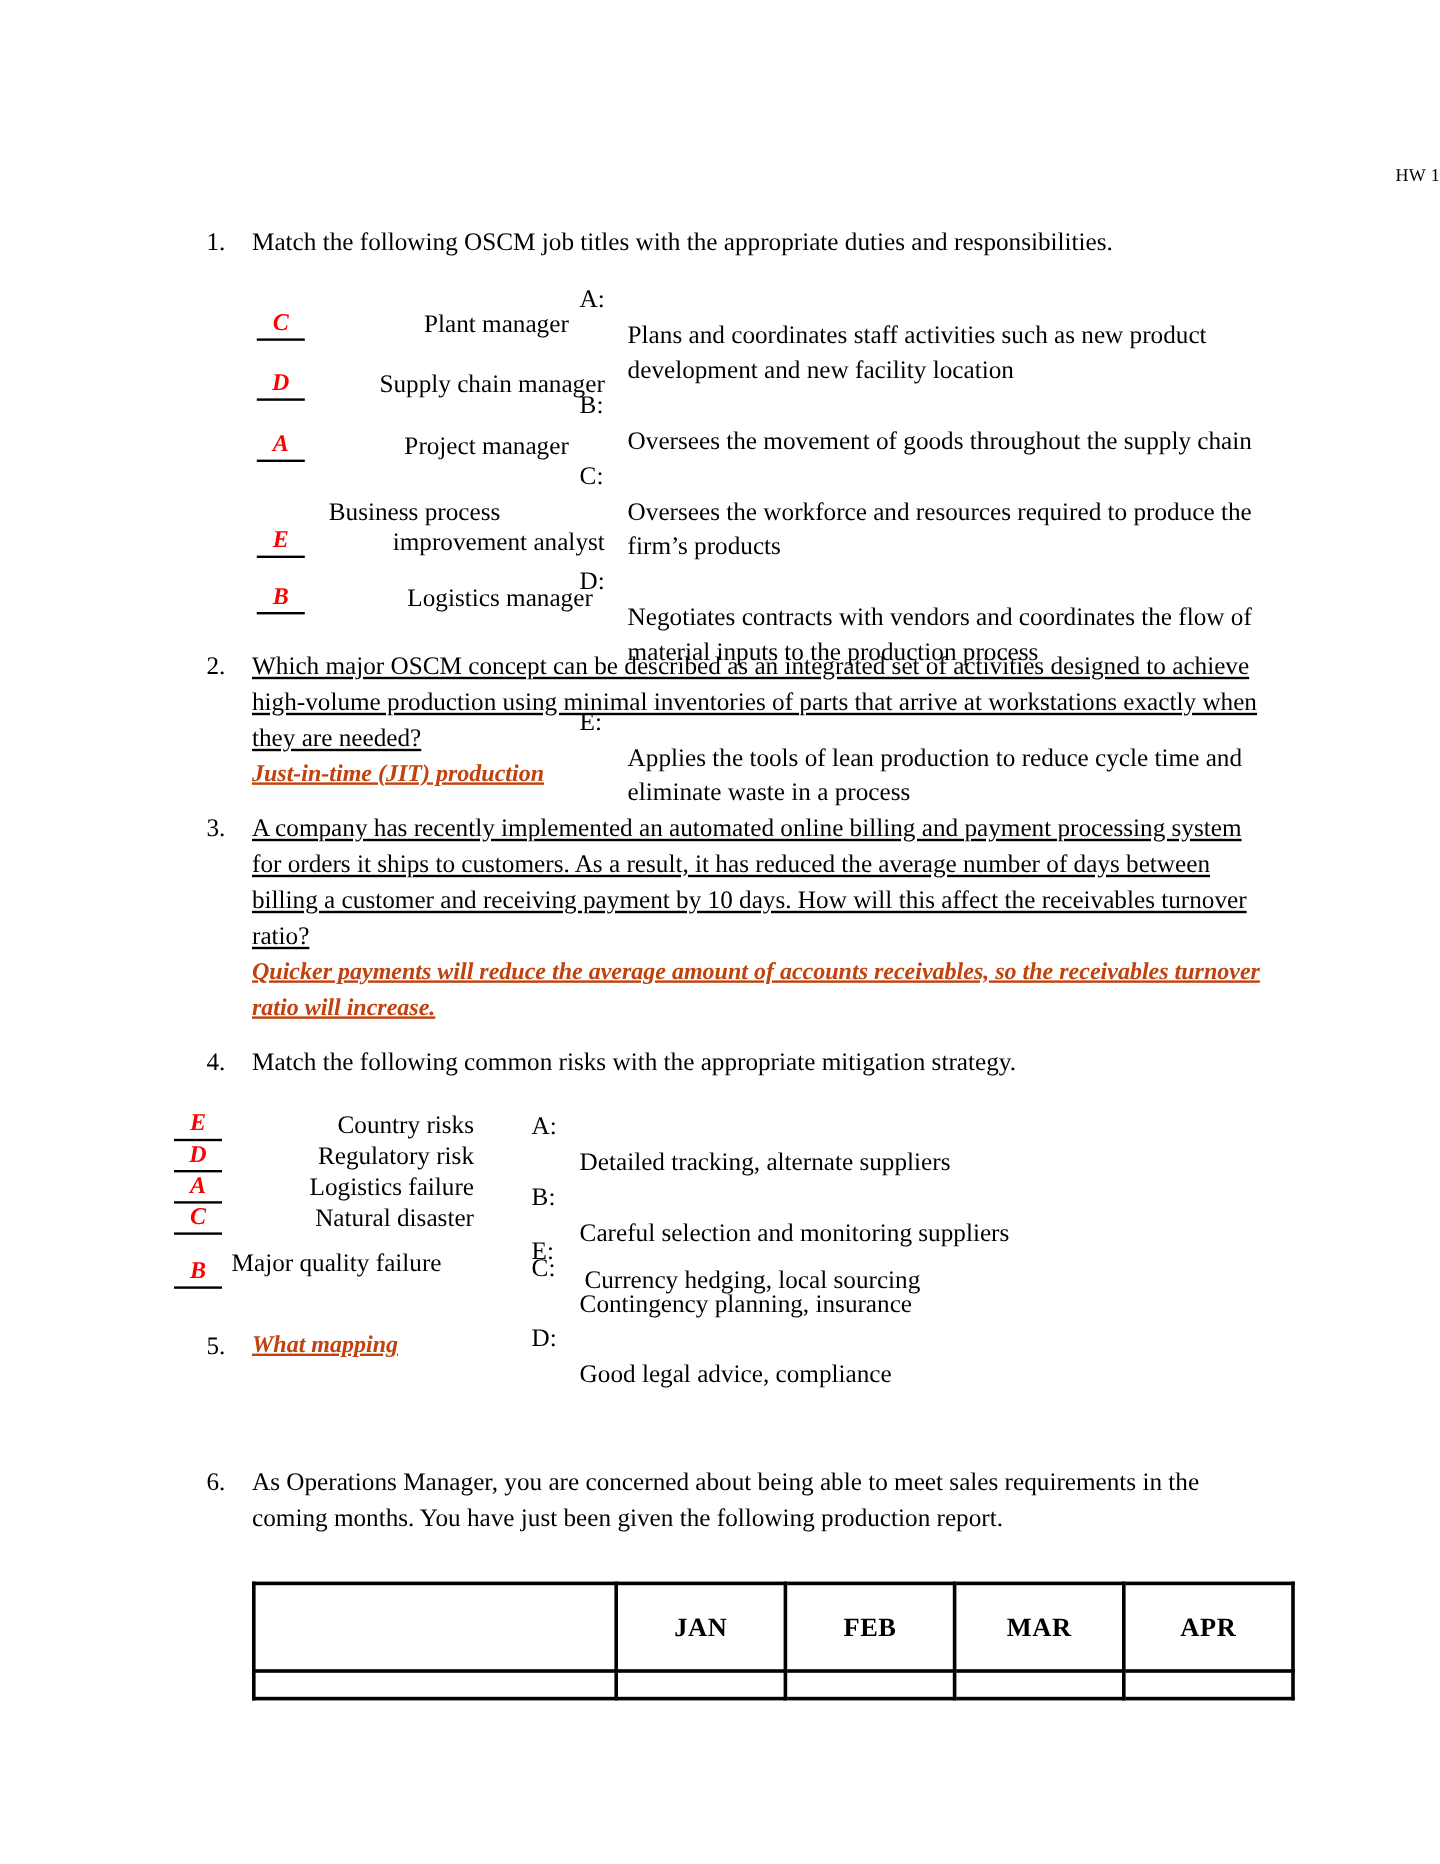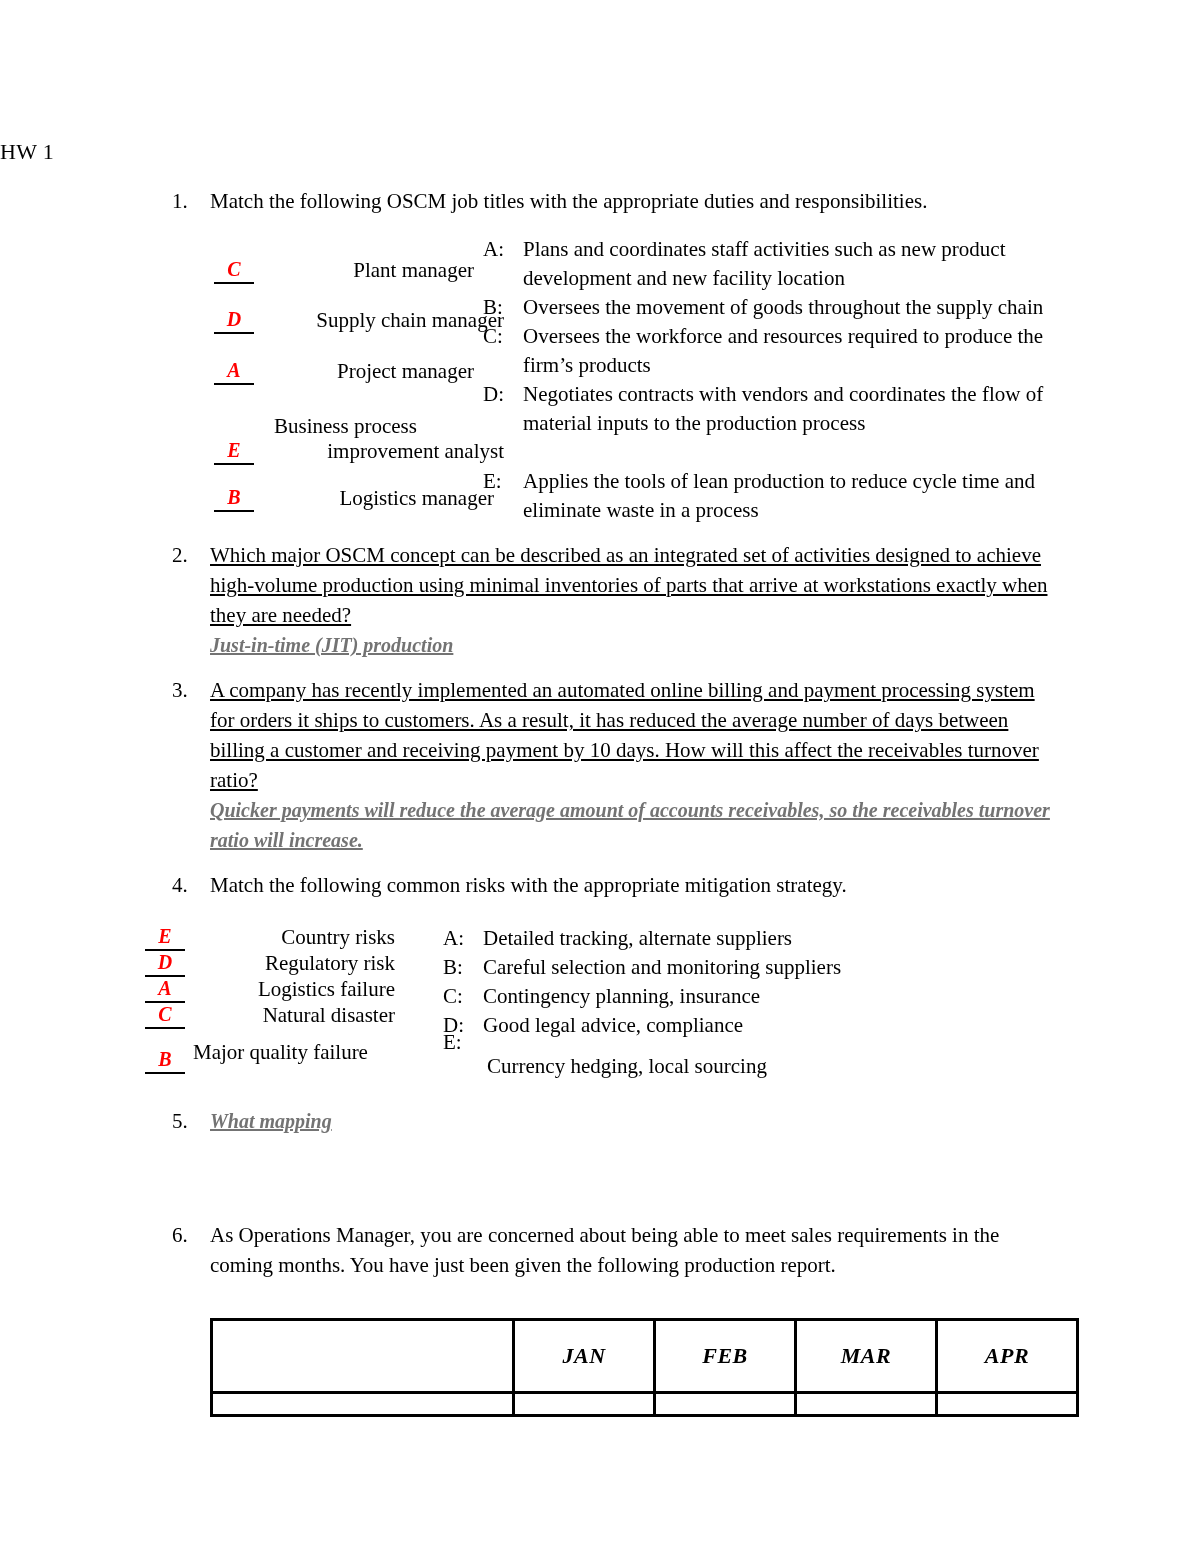--- a/index.html
+++ b/index.html
@@ -20,22 +20,22 @@
     background: #ffffff;
     overflow: hidden;
   }
 
   
   .doc-title {
     position: absolute;
     left: 0;
     top: 139px;
     width: 1200px;
-    text-align: left;
-    font-size: 22px;
+    text-align: right;
+    font-size: 15px;
     letter-spacing: 0.3px;
   }
 
   
   .q-block {
     position: absolute;
     display: flex;
     align-items: flex-start;
   }
   .q-num {
@@ -47,21 +47,21 @@
   .q-body {
     flex: 1 1 auto;
     font-size: 21px;
     line-height: 30px;
   }
   .q-body p {
     margin: 0;
     text-decoration: underline;
   }
   .answer {
-    color: #737373;
+    color: #c2410c;
     font-style: italic;
     font-weight: bold;
     font-size: 20px;
     line-height: 30px;
     margin: 0;
   }
   .match-left {
     position: absolute;
   }
   .match-item {
@@ -104,20 +104,21 @@
     align-items: flex-start;
     font-size: 21px;
     line-height: 29px;
   }
   .opt-key {
     flex: 0 0 auto;
     width: 40px;
   }
   .opt-text {
     flex: 1 1 auto;
+    margin-top: 30px;
   }
   .opt-row.spaced {
     margin-top: 29px;
   }
 
   
   .prod-table {
     position: absolute;
     left: 210px;
     top: 1318px;
@@ -125,21 +126,20 @@
     border-collapse: collapse;
     table-layout: fixed;
   }
   .prod-table td {
     border: 3px solid #000000;
     font-size: 22px;
     font-weight: bold;
     text-align: center;
     font-family: "Liberation Serif", "DejaVu Serif", serif;
     letter-spacing: 0.5px;
-    font-style: italic;
   }
   .prod-table tr.head td {
     height: 68px;
     vertical-align: middle;
   }
   .prod-table tr.body td {
     height: 18px;
   }
   .col-label { width: 297px; }
   .col-month { width: 136px; }

